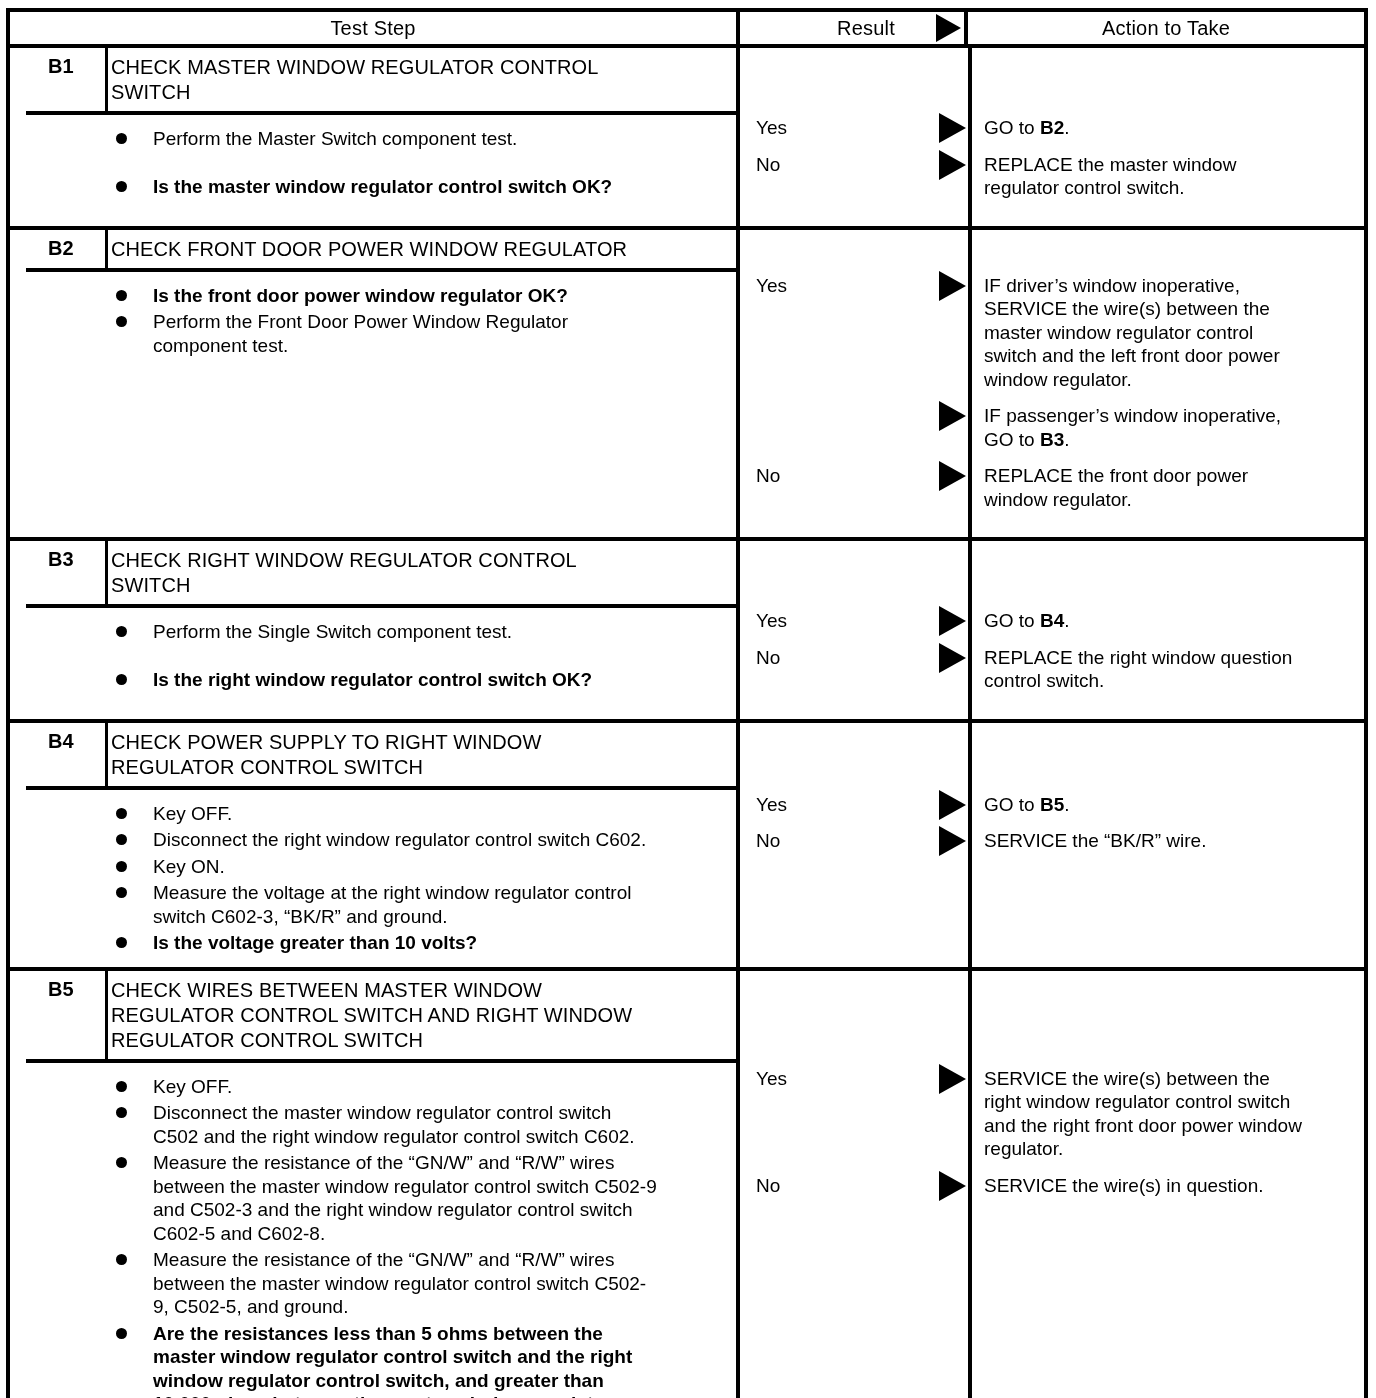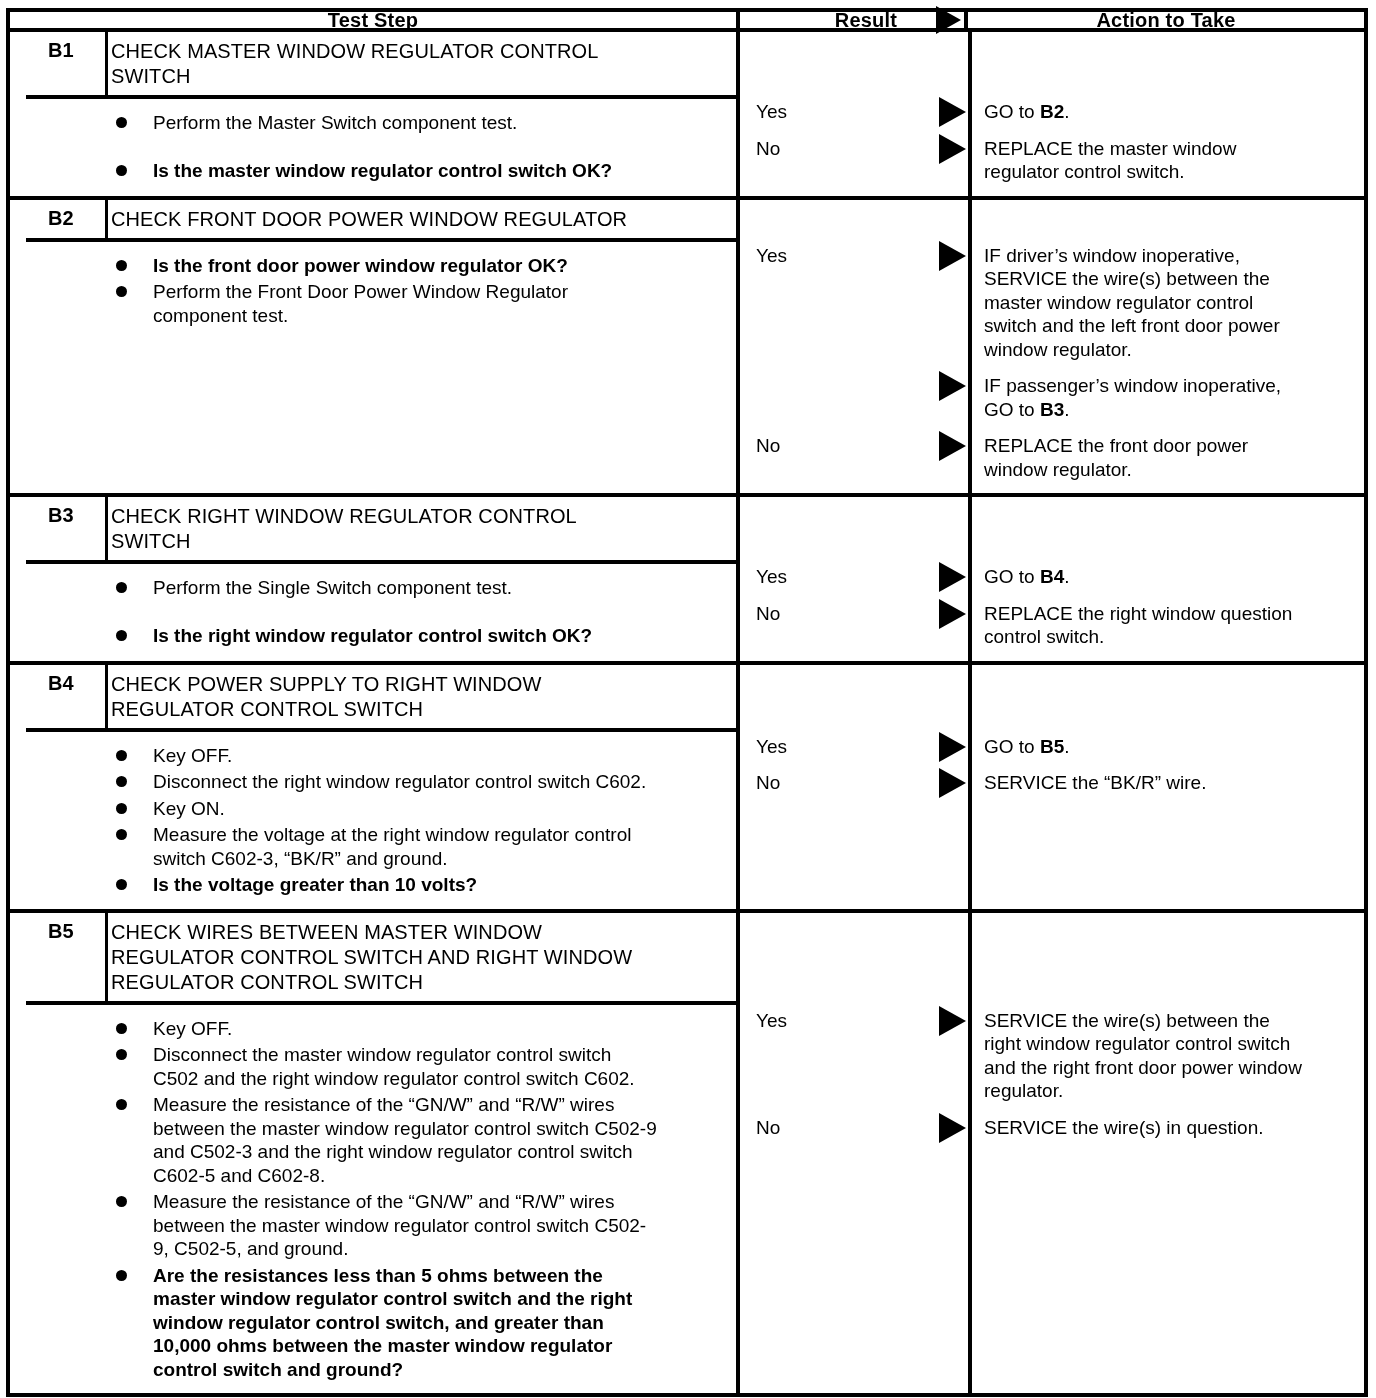--- a/index.html
+++ b/index.html
@@ -20,22 +20,22 @@
     position: absolute;
     left: 6px; top: 8px;
     width: 1362px;
     border: 4px solid #000;
     background: #fff;
   }
   
   .thead {
     display: flex;
     border-bottom: 4px solid #000;
-    height: 20px;
-    font-weight: bold;
+    height: 36px;
+    font-weight: normal;
     font-size: 20px;
     letter-spacing: 0.2px;
   }
   .thead .hcell {
     display: flex;
     align-items: center;
     justify-content: center;
     height: 100%;
   }
   .h-test   { width: 730px; border-right: 4px solid #000; }
@@ -98,21 +98,21 @@
     line-height: 23.5px;
   }
   .b { font-weight: bold; }
   
   .entries {
     flex: 1;
     display: flex;
     flex-direction: column;
     font-size: 19px;
     line-height: 23.5px;
-    padding-bottom: 12px;
+    padding-bottom: 26px;
   }
   .entries.pt-b1 { padding-top: 68px; }
   .entries.pt-b2 { padding-top: 44px; }
   .entries.pt-b3 { padding-top: 68px; }
   .entries.pt-b4 { padding-top: 70px; }
   .entries.pt-b5 { padding-top: 96px; }
   .entry { display: flex; margin-bottom: 13px; }
   .entry:last-child { margin-bottom: 0; }
   .res {
     width: 226px;

